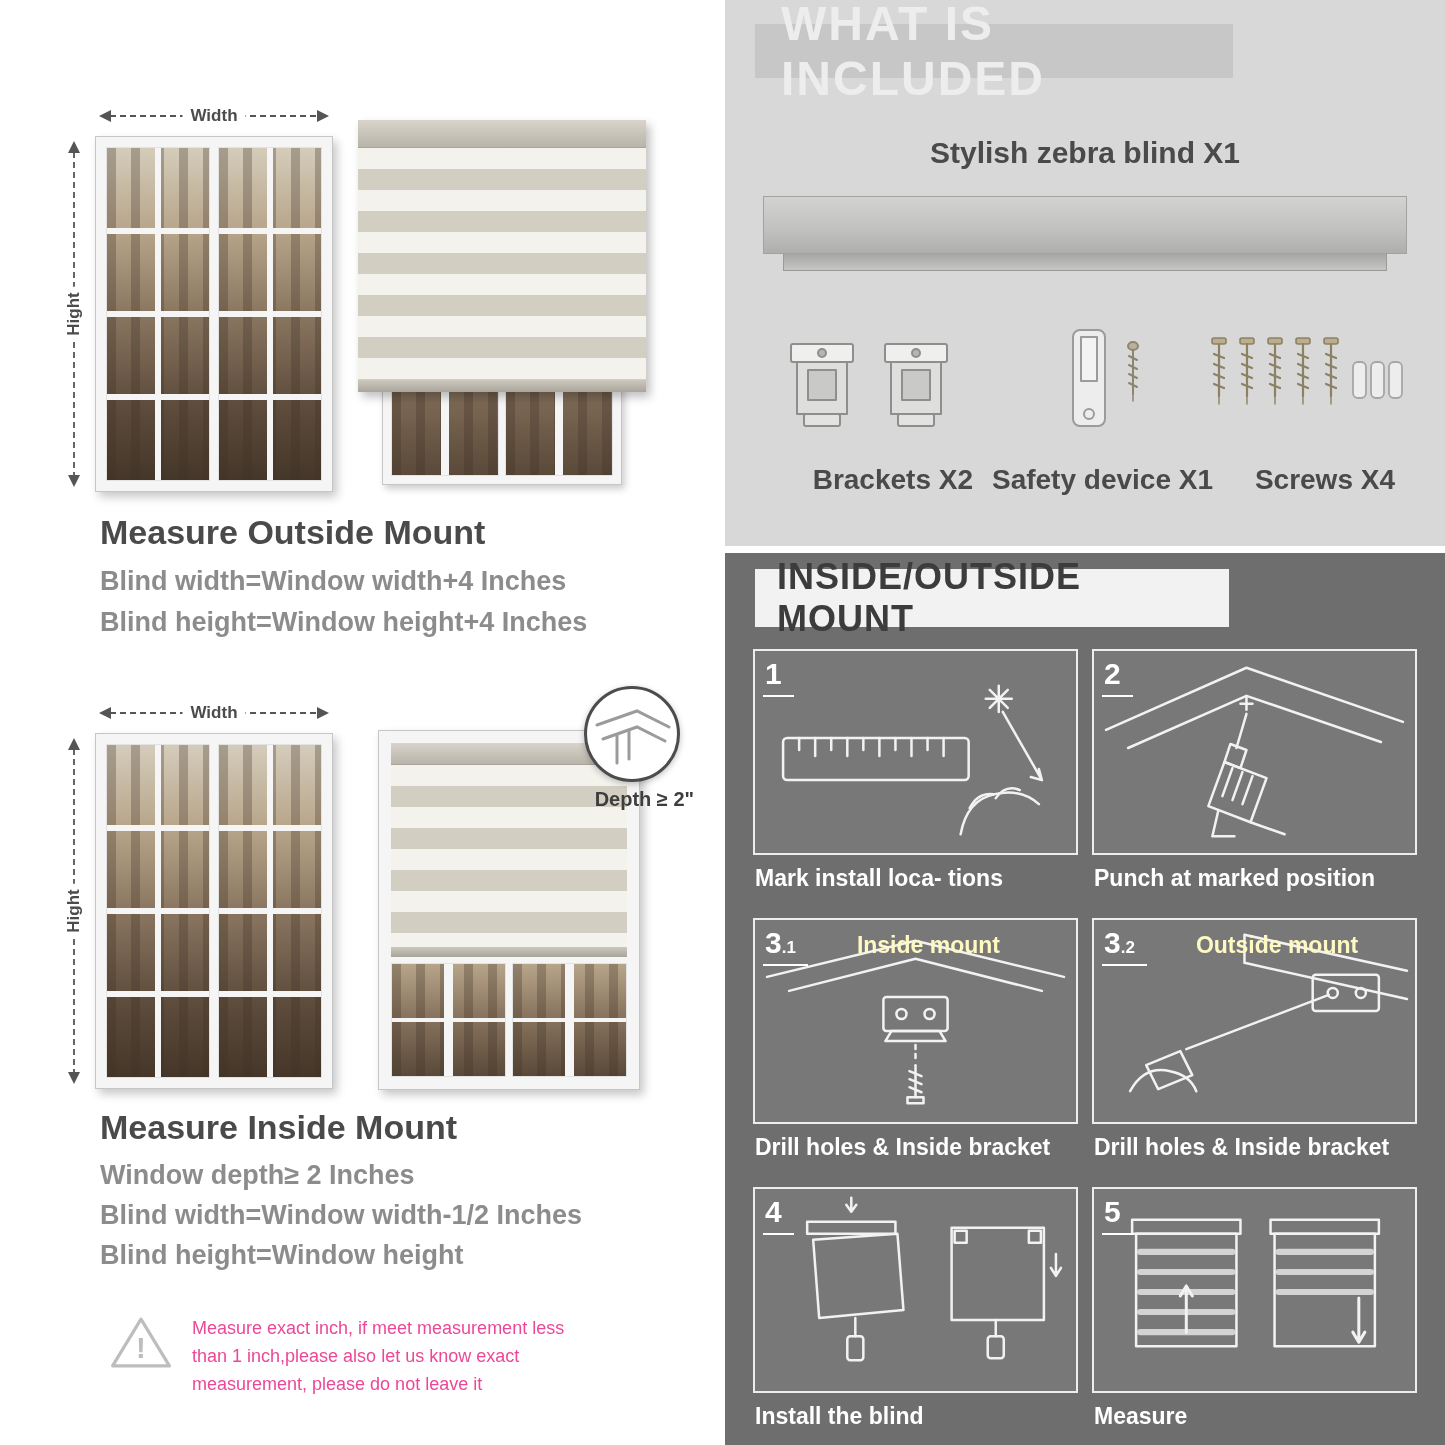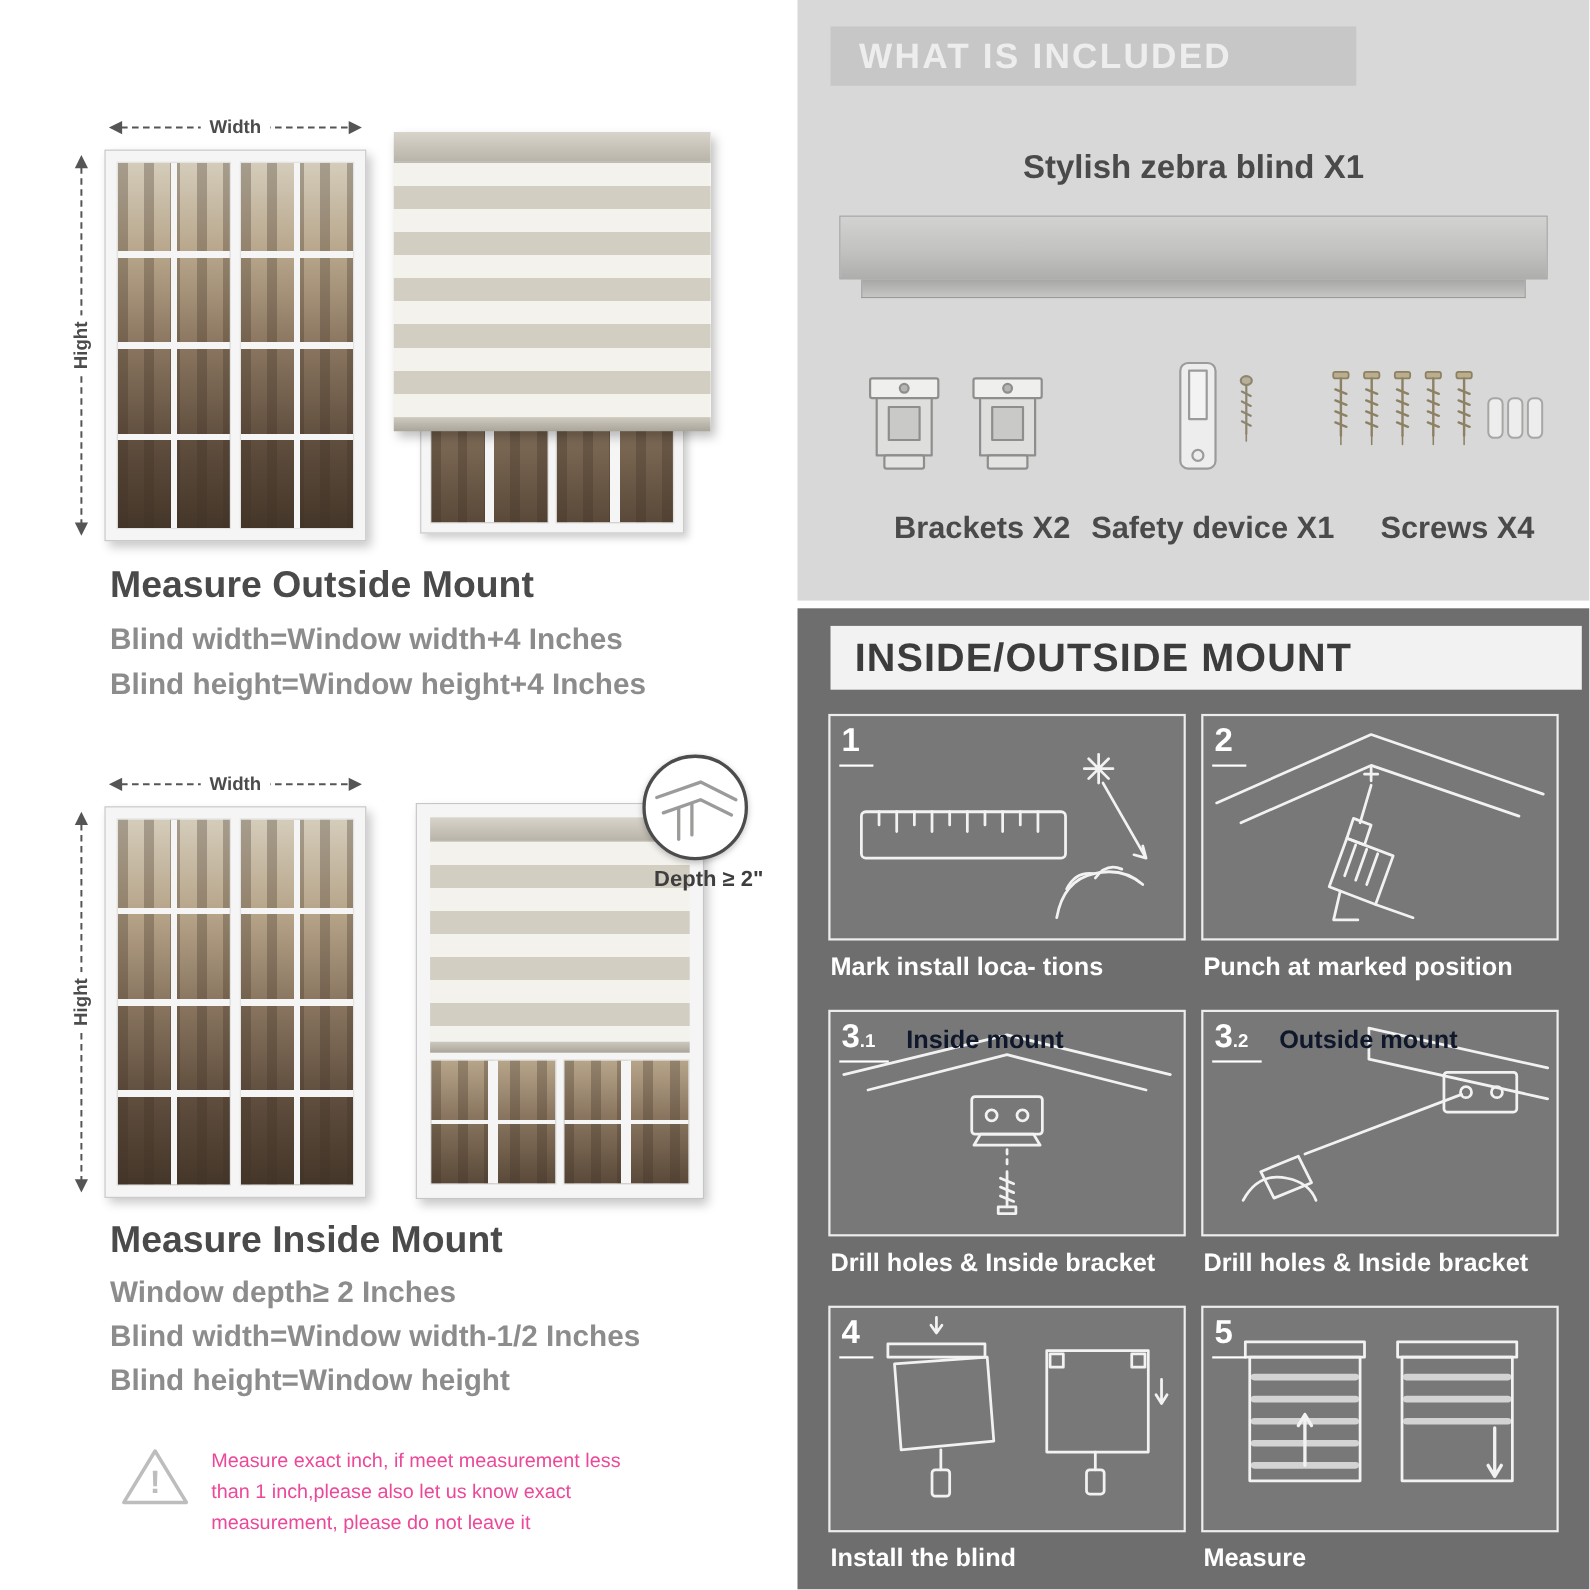--- a/index.html
+++ b/index.html
@@ -68,53 +68,53 @@
   .pos-l1 { top:566px; } .pos-l2 { top:607px; }
   .pos-l3 { top:1160px; } .pos-l4 { top:1200px; } .pos-l5 { top:1240px; }
 
   .warning { position:absolute; left:108px; top:1312px; display:flex; gap:18px; align-items:flex-start; }
   .warn-svg { width:66px; height:60px; flex:0 0 auto; }
   .warn-text { font-size:18px; color:#ec4899; line-height:28px; font-weight:500; padding-top:2px; }
 
   
   .included { left:725px; top:0; width:720px; height:546px; background:#d8d8d8; }
   .ibanner { position:absolute; left:30px; top:24px; width:478px; height:54px;
-    background:#c7c7c7; color:#ededed; font-size:32px; font-weight:bold; letter-spacing:2px;
+    background:#c7c7c7; color:#ededed; font-size:48px; font-weight:bold; letter-spacing:2px;
     display:flex; align-items:center; padding-left:26px; }
   .isubtitle { position:absolute; left:0; top:136px; width:100%; text-align:center;
     font-size:30px; font-weight:bold; color:#4a4a4a; }
   .headrail { position:absolute; left:38px; top:196px; width:644px; height:58px;
     background:linear-gradient(180deg,#d2d2d0 0%, #c2c2c0 55%, #aeaeac 100%); border:1px solid #a2a2a0; }
   .headrail-lip { position:absolute; left:58px; top:254px; width:604px; height:17px;
     background:linear-gradient(180deg,#a6a6a4,#c6c6c4); border:1px solid #9a9a98; border-top:none; }
   .item-graphic { position:absolute; }
   .item-graphic svg { width:100%; height:100%; display:block; }
   .brackets-g { left:58px; top:328px; width:180px; height:130px; }
   .safety-g   { left:300px; top:324px; width:150px; height:134px; }
   .screws-g   { left:478px; top:330px; width:205px; height:124px; }
   .ilabel { position:absolute; top:464px; font-size:28px; font-weight:bold; color:#4a4a4a; text-align:right; }
   .brackets-l { left:48px; width:200px; }
   .safety-l   { left:258px; width:230px; }
   .screws-l   { left:490px; width:180px; }
 
   
   .mount { left:725px; top:553px; width:720px; height:892px; background:#6e6e6e; }
-  .mbanner { position:absolute; left:30px; top:16px; width:683px; height:58px;
+  .mbanner { position:absolute; left:30px; top:16px; width:474px; height:58px;
     background:#f2f2f2; color:#3c3c3c; font-size:36px; font-weight:bold; letter-spacing:1px;
     display:flex; align-items:center; padding-left:22px; }
   .steps { position:absolute; left:28px; top:96px; width:664px;
     display:grid; grid-template-columns:325px 325px; column-gap:14px; }
   .step { margin-bottom:10px; }
   .step-panel { height:206px; background:#787878; border:2px solid #ededed; position:relative; overflow:hidden; }
   .step-art { position:absolute; inset:0; width:100%; height:100%; }
   .step-head { position:absolute; top:6px; left:8px; display:flex; align-items:flex-end; gap:16px; z-index:2; }
   .step-num { color:#fff; font-weight:bold; font-size:30px; line-height:1;
     border-bottom:2px solid #fff; padding:2px 12px 6px 2px; }
   .step-num .suffix { font-size:17px; font-style:normal; font-weight:bold; }
-  .step-sub { color:#0f172a; font-weight:bold; font-size:23px; padding-bottom:7px; }
+  .step-sub { color:#fef9c3; font-weight:bold; font-size:23px; padding-bottom:7px;margin-left:33px; }
   .step-caption { color:#ffffff; font-weight:bold; font-size:23px; margin:10px 2px 16px 2px; }
 </style>
 </head>
 <body>
 
 <section class="left-col">
 
 
   <div class="measure-w pos-mw1">
     <svg viewBox="0 0 232 24" preserveAspectRatio="none">

